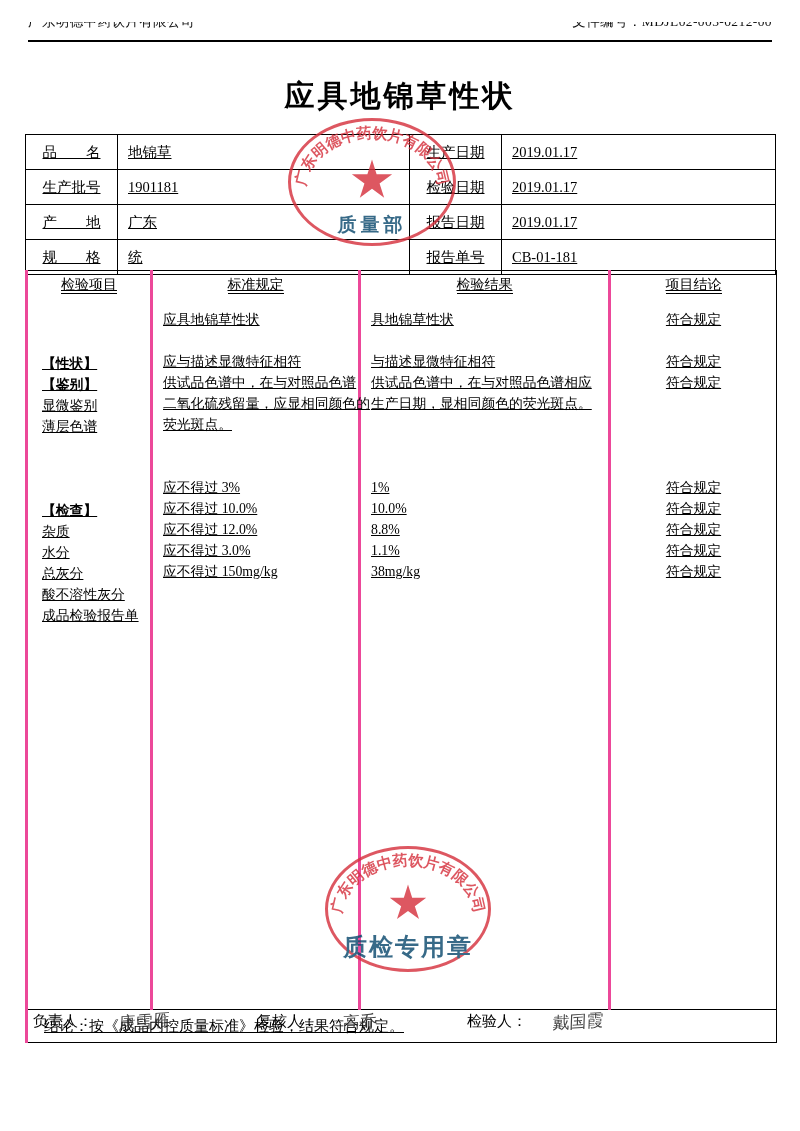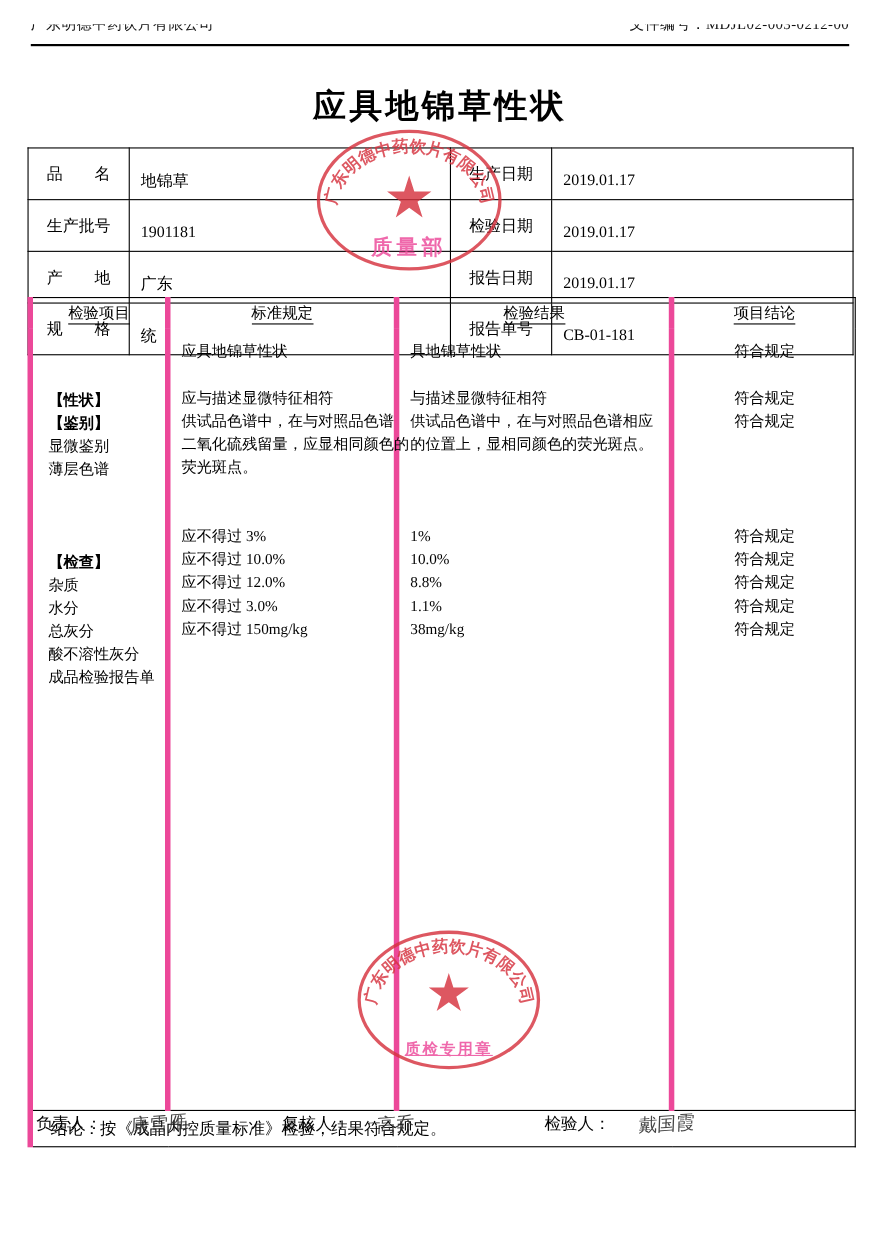--- a/index.html
+++ b/index.html
@@ -34,31 +34,31 @@
 
   
   .doc-title{
     position:absolute;left:0;top:76px;width:800px;
     text-align:center;
     font-size:30px;font-weight:bold;letter-spacing:3px;
     font-family:"DejaVu Serif","Liberation Serif",serif;
   }
 
   
-  table{border-collapse:collapse;}
+  table{border-collapse:collapse;text-decoration:underline;}
 
   .info-table{
     position:absolute;left:25px;top:134px;width:750px;
     table-layout:fixed;
   }
   .info-table td{
     border:1px solid #000;
     height:34px;
     font-size:14.5px;
-    padding:12px 0 0 8px;
+    padding:0 0 0 8px;
     vertical-align:middle;
     background:transparent;
   }
   .info-table td.lbl{
     width:92px;
     text-align:center;
     padding:0 6px;
   }
   .info-table td.val{padding-left:10px;}
   .info-table col.c1{width:92px;}
@@ -68,21 +68,21 @@
 
   .main-table{
     position:absolute;left:25px;top:270px;width:750px;
     table-layout:fixed;
   }
   .main-table col.m1{width:125px;}
   .main-table col.m2{width:208px;}
   .main-table col.m3{width:250px;}
   .main-table col.m4{width:167px;}
   .main-table td{
-    border-left:5px solid #ec4899;border-right:1px solid #000;
+    border-left:3px solid #ec4899;border-right:1px solid #000;
     vertical-align:top;
     font-size:13.5px;
     padding:0;
   }
   .main-table tr.hdr td{
     border-top:1px solid #000;
     border-bottom:none;
     height:28px;
     text-align:center;
     vertical-align:middle;
@@ -153,33 +153,33 @@
     position:absolute;left:0;top:0;width:100%;height:100%;
   }
   .stamp .arc text{
     fill:#d6333f;
     font-family:"DejaVu Serif","Liberation Serif",serif;
     font-weight:bold;
   }
   .stamp .bottom-txt{
     position:absolute;left:0;right:0;bottom:8%;
     text-align:center;
-    color:#ec4899;
+    color:#0c4a6e;
     font-weight:bold;
     font-family:"DejaVu Serif","Liberation Serif",serif;
     letter-spacing:4px;
   }
 
   #stamp-top{left:288px;top:118px;width:168px;height:128px;}
   #stamp-top .ring{border-width:3px;}
   #stamp-top .bottom-txt{font-size:19px;bottom:6%;}
   #stamp-top .star{width:42px;height:42px;margin-left:-21px;}
 
   #stamp-bottom{left:325px;top:846px;width:166px;height:126px;}
-  #stamp-bottom .bottom-txt{font-size:14px;bottom:7%;letter-spacing:2px;text-decoration:underline;}
+  #stamp-bottom .bottom-txt{font-size:24px;bottom:7%;letter-spacing:2px;}
   #stamp-bottom .star{width:38px;height:38px;margin-left:-19px;margin-top:-22px;}
 </style>
 </head>
 <body>
 
 <div class="page">
 
   <div class="doc-header">
     <div class="hdr-inner">
       <div class="hdr-line">
@@ -281,21 +281,21 @@
             <div class="ln">应不得过 150mg/kg</div>
           </div>
         </td>
 
         <td>
           <div class="cellbox pad-l2">
             <div class="ln">具地锦草性状</div>
             <div class="blank"></div>
             <div class="ln">与描述显微特征相符</div>
             <div class="ln">供试品色谱中，在与对照品色谱相应</div>
-            <div class="ln">的位置上，显相同颜色的荧光斑点。</div>
+            <div class="ln">生产日期，显相同颜色的荧光斑点。</div>
             <div class="blank"></div>
             <div class="blank"></div>
             <div class="blank"></div>
             <div class="ln">1%</div>
             <div class="ln">10.0%</div>
             <div class="ln">8.8%</div>
             <div class="ln">1.1%</div>
             <div class="ln">38mg/kg</div>
           </div>
         </td>
@@ -327,21 +327,21 @@
 
   <div class="sig-row">
     <div class="sig-item" style="left:8px;">
       <span class="sig-label">负责人：</span>
       <span class="sig-hand">康雪雁</span>
     </div>
     <div class="sig-item" style="left:232px;">
       <span class="sig-label">复核人：</span>
       <span class="sig-hand">高乔</span>
     </div>
-    <div class="sig-item" style="left:442px;margin-left:28px;">
+    <div class="sig-item" style="left:442px;">
       <span class="sig-label">检验人：</span>
       <span class="sig-hand">戴国霞</span>
     </div>
   </div>
 
   <div class="stamp" id="stamp-top">
     <div class="ring"></div>
     <svg class="arc" viewBox="0 0 168 128">
       <defs>
         <path id="arcTop" d="M 18,70 A 66,50 0 0 1 150,70" fill="none"></path>

